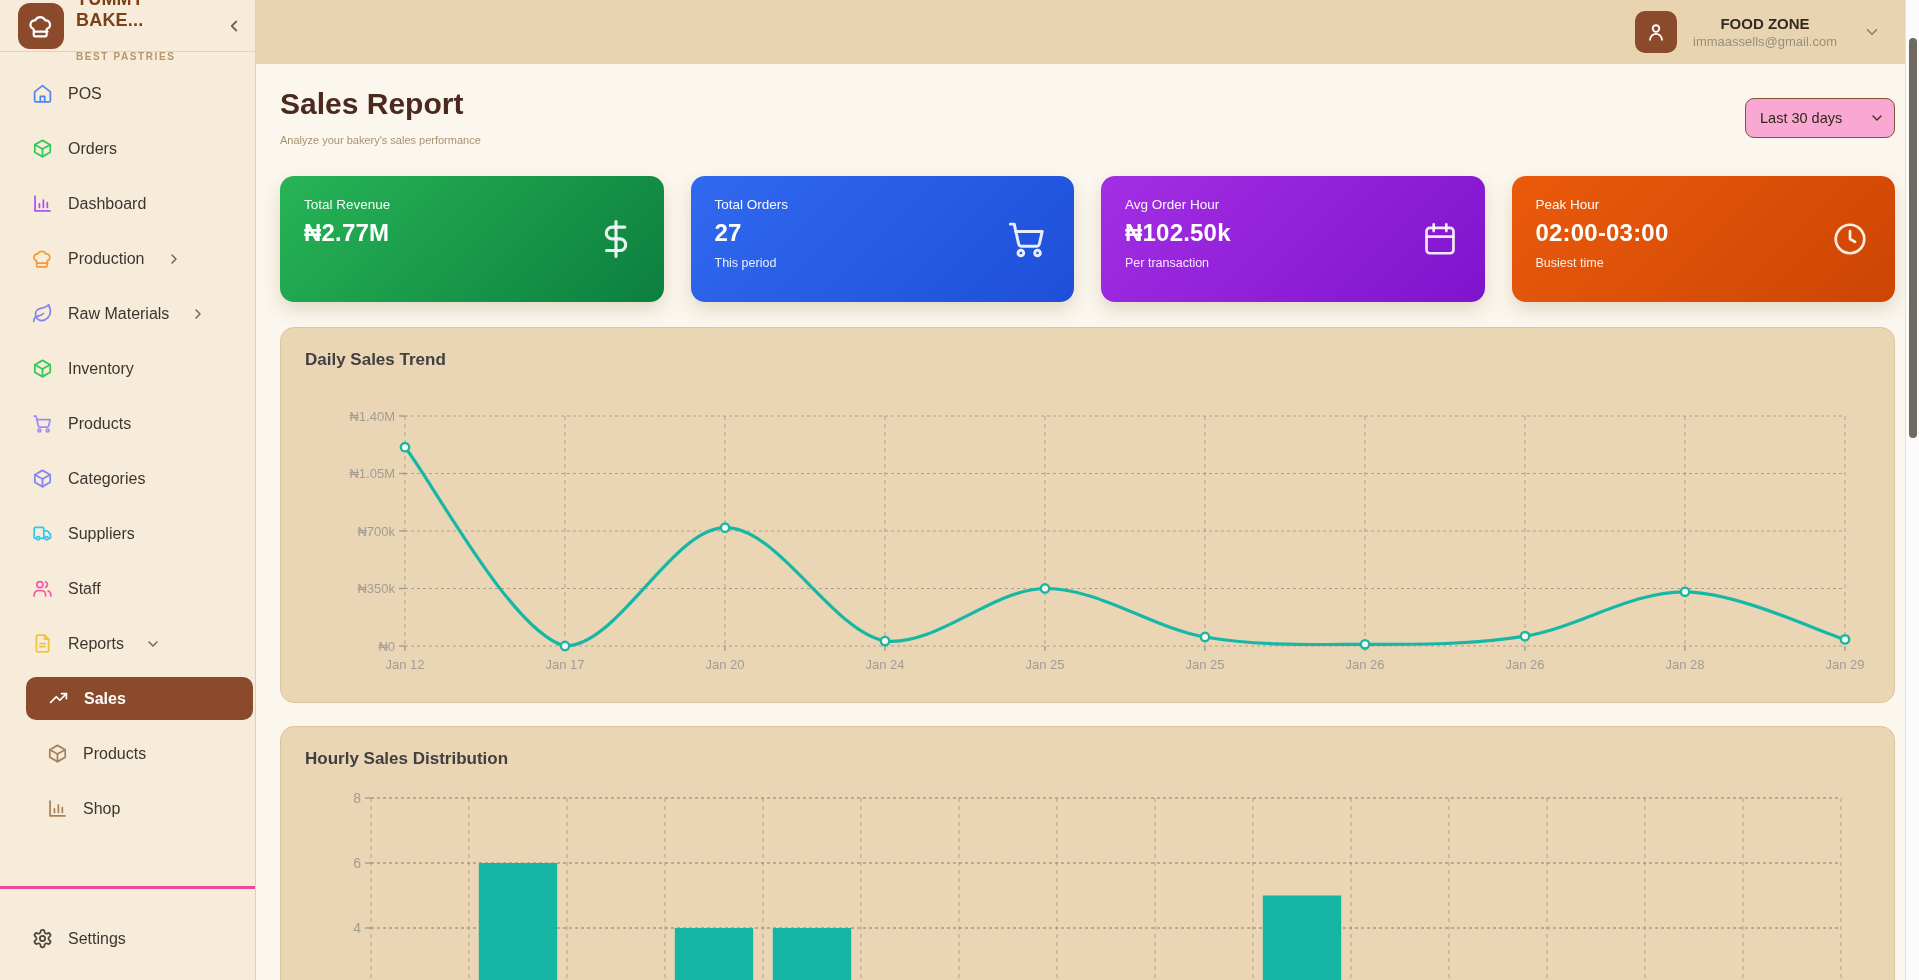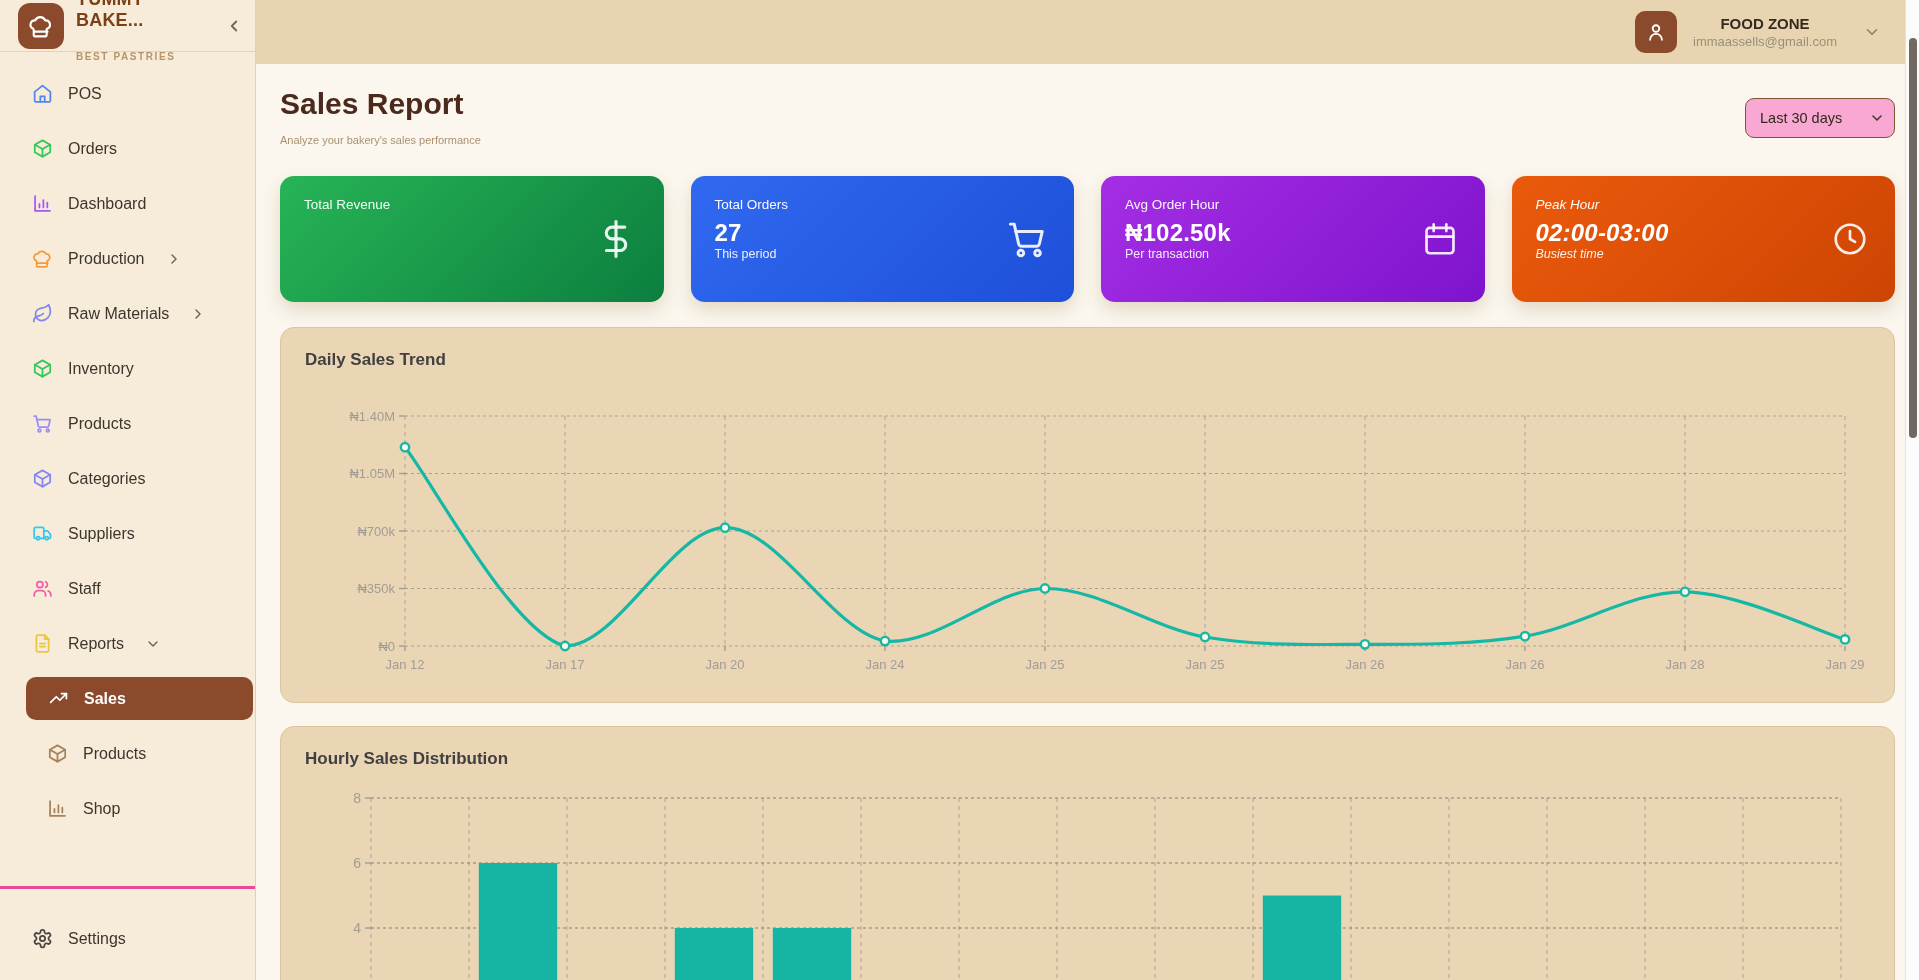--- a/index.html
+++ b/index.html
@@ -52,21 +52,21 @@
   .select-wrap select { appearance:none; -webkit-appearance:none; -moz-appearance:none;
       background:#f9a8d4; border:1.5px solid #7d5434; border-radius:9px; height:40px; width:150px;
       padding:0 34px 0 14px; font-size:14.5px; color:#33271a; font-family:inherit; cursor:pointer; }
   .select-chev { position:absolute; right:10px; top:12px; pointer-events:none; display:flex; }
 
   .cards-row { display:flex; gap:27px; margin-top:30px; }
   .card { flex:1 1 0; height:126px; border-radius:14px; position:relative; color:#fff;
           padding:21px 24px; box-shadow:0 8px 18px rgba(120,80,20,.18); }
   .card-label { font-size:13.5px; font-weight:500; opacity:.96; }
   .card-value { font-size:24px; font-weight:800; margin-top:7px; letter-spacing:.2px; }
-  .card-sub { font-size:12.5px; opacity:.9; }
+  .card-sub { font-size:12.5px; margin-top:9px; opacity:.9; }
   .card-icon { position:absolute; right:26px; top:50%; transform:translateY(-50%); opacity:.95; display:flex; }
 
   .panel { margin-top:25px; background:#ead6b4; border:1px solid #dcc49e; border-radius:14px;
            padding:22px 24px; }
   .panel h2 { font-size:17px; font-weight:700; color:#404040; }
   .panel svg.chart { display:block; margin-top:8px; }
   #panel-hourly { margin-top:23px; height:420px; }
   svg text { font-family:"Liberation Sans", sans-serif; }
 
   
@@ -275,20 +275,21 @@
               <path d="m6 9 6 6 6-6"></path>
             </svg>
           </span>
       </div>
     </div>
 
     <div class="cards-row" id="cards">
         <div class="card" style="background: linear-gradient(135deg, rgb(39, 180, 86), rgb(12, 127, 63));">
           <div class="card-txt">
             <div class="card-label">Total Revenue</div>
+            <div class="card-value">₦2.77M</div>
           </div>
           <div class="card-icon">
             <svg width="44" height="44" viewBox="0 0 24 24" fill="none" stroke="rgba(255,255,255,.95)" stroke-width="1.7" stroke-linecap="round" stroke-linejoin="round">
               <path d="M12 2.5v19"></path>
               <path d="M16.8 5.5H9.9a3.2 3.2 0 0 0 0 6.4h4.2a3.2 3.2 0 0 1 0 6.4H6.8"></path>
             </svg>
           </div>
         </div>
         <div class="card" style="background: linear-gradient(135deg, rgb(48, 105, 240), rgb(30, 79, 216));">
           <div class="card-txt">
@@ -312,21 +313,21 @@
           </div>
           <div class="card-icon">
             <svg width="38" height="38" viewBox="0 0 24 24" fill="none" stroke="rgba(255,255,255,.95)" stroke-width="1.7" stroke-linecap="round" stroke-linejoin="round">
               <rect x="3.5" y="5" width="17" height="16" rx="2"></rect>
               <path d="M8 2.8V7"></path>
               <path d="M16 2.8V7"></path>
               <path d="M3.5 10.5h17"></path>
             </svg>
           </div>
         </div>
-        <div class="card" style="background: linear-gradient(135deg, rgb(234, 90, 12), rgb(205, 69, 3)); font-style: italic;">
+        <div class="card" style="background: linear-gradient(135deg, rgb(234, 90, 12), rgb(205, 69, 3));">
           <div class="card-txt">
             <div class="card-label">Peak Hour</div>
             <div class="card-value">02:00-03:00</div>
             <div class="card-sub">Busiest time</div>
           </div>
           <div class="card-icon">
             <svg width="38" height="38" viewBox="0 0 24 24" fill="none" stroke="rgba(255,255,255,.95)" stroke-width="1.7" stroke-linecap="round" stroke-linejoin="round">
               <circle cx="12" cy="12" r="9"></circle>
               <path d="M12 7v5l3.2 1.8"></path>
             </svg>

